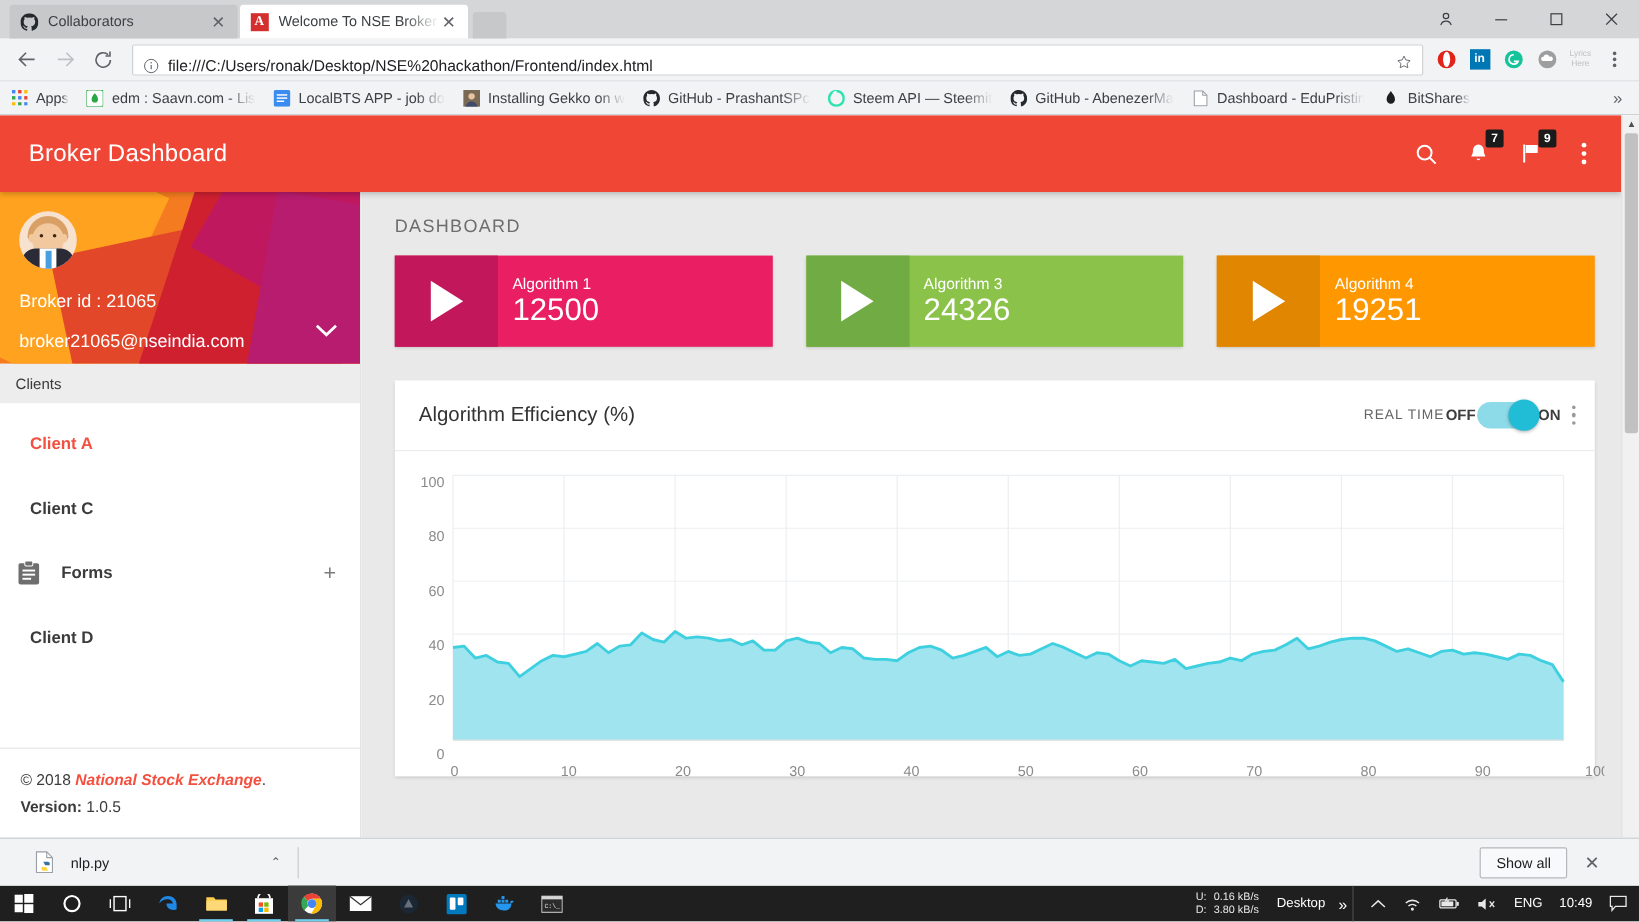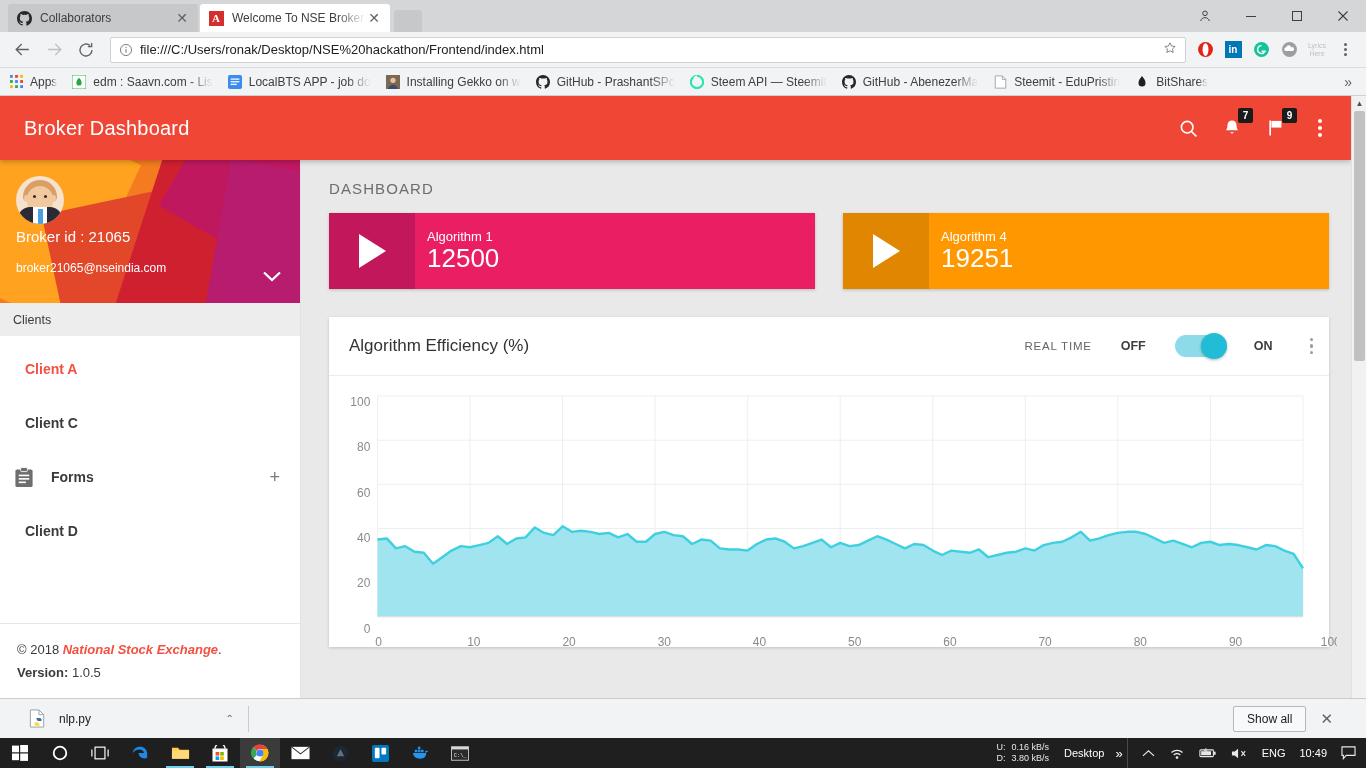--- a/index.html
+++ b/index.html
@@ -49,21 +49,21 @@
     height: 36px; background: #f1f3f4; display: flex; align-items: center;
     padding: 0 8px; border-bottom: 1px solid #dadce0;
   }
   .nav-btn {
     width: 28px; height: 28px; display: flex; align-items: center; justify-content: center;
     color: #5f6368; font-size: 17px; margin-right: 4px;
   }
   .nav-btn.disabled { color: #bdc1c6; }
   .omnibox {
     flex: 1; height: 26px; background: #ffffff; border: 1px solid #cfd2d4;
-    border-radius: 2px; display: flex; align-items: center; padding: 0 8px;
+    border-radius: 2px; display: flex; align-items: flex-end; padding: 0 8px;
     margin: 0 6px; font-size: 13px; color: #202124;
   }
   .omni-info { margin-right: 7px; color: #5f6368; font-size: 12px; display:flex; }
   .omni-url { flex: 1; white-space: nowrap; overflow: hidden; }
   .omni-star { color: #5f6368; font-size: 14px; }
   .ext-icons { display: flex; align-items: center; gap: 2px; }
   .ext { width: 26px; height: 26px; display: flex; align-items: center; justify-content: center; position: relative;}
 
   .bookmarks {
     height: 28px; background: #f1f3f4; display: flex; align-items: center;
@@ -126,23 +126,23 @@
   }
   .av-hair { position:absolute; left:7px; top:4px; width:34px; height:21px; border-radius:17px 17px 4px 4px; background:#d9a066;}
   .av-face { position:absolute; left:11px; top:10px; width:26px; height:27px; border-radius:13px 13px 12px 12px; background:#f2c89e;}
   .av-ear-l{position:absolute;left:8px;top:19px;width:5px;height:7px;border-radius:50%;background:#f2c89e;}
   .av-ear-r{position:absolute;right:8px;top:19px;width:5px;height:7px;border-radius:50%;background:#f2c89e;}
   .av-eye-l{position:absolute;left:17px;top:19px;width:3px;height:3px;border-radius:50%;background:#3a2a1a;}
   .av-eye-r{position:absolute;left:28px;top:19px;width:3px;height:3px;border-radius:50%;background:#3a2a1a;}
   .av-body { position:absolute; left:2px; bottom:0; width:44px; height:17px; background:#2b2b38; border-radius: 12px 12px 0 0;}
   .av-shirt{ position:absolute; left:17px; bottom:0; width:14px; height:17px; background:#fff;}
   .av-tie  { position:absolute; left:21.5px; bottom:0; width:5px; height:15px; background:#4a9fe0;}
-  .prof-info { position: absolute; left: 16px; bottom: 28px; z-index: 3; }
+  .prof-info { position: absolute; left: 16px; bottom: 10px; z-index: 3; }
   .prof-id { color: #fff; font-size: 15px; font-weight: 500; margin-bottom: 3px; }
-  .prof-mail { color: #fff; font-size: 12px; margin-top: 16px; }
+  .prof-mail { color: #fff; font-size: 15px; margin-top: 16px; }
   .prof-caret { position: absolute; right: 18px; bottom: 16px; z-index: 3; color: #fff; }
 
   .clients-hdr {
     height: 33px; background: #ededed; display: flex; align-items: center;
     padding-left: 13px; font-size: 12.5px; color: #3a3a3a;
   }
   .nav-list { padding-top: 6px; }
   .nav-item {
     height: 54px; display: flex; align-items: center; padding-left: 25px;
     font-size: 14px; font-weight: 700; color: #3b3b3b;
@@ -175,21 +175,21 @@
 
   .chart-card {
     background: #fff; margin-top: 28px; height: 330px;
     box-shadow: 0 1px 3px rgba(0,0,0,0.17); display: flex; flex-direction: column;
   }
   .chart-head {
     height: 62px; display: flex; align-items: center; padding: 0 16px 0 20px;
     border-bottom: 1px solid #ececec;
   }
   .chart-title { font-size: 17px; color: #333; }
-  .rt-wrap { margin-left: auto; display: flex; align-items: center; gap: 29px; }
+  .rt-wrap { margin-left: auto; display: flex; align-items: center; gap: 1px; }
   .rt-label { font-size: 11.5px; color: #656565; letter-spacing: .8px; }
   .rt-off, .rt-on { font-size: 12.5px; font-weight: 700; color: #3d3d3d; }
   .switch { width: 50px; height: 22px; border-radius: 11px; background: #8ddbe8; position: relative; }
   .knob { position: absolute; right: -2px; top: -2px; width: 26px; height: 26px; border-radius: 50%; background: #21bcd6; box-shadow: 0 1px 3px rgba(0,0,0,.3);}
   .chart-kebab { display: flex; flex-direction: column; gap: 3px; align-items: center; margin-left: 8px;}
   .chart-kebab i { width: 3.5px; height: 3.5px; border-radius: 50%; background: #9a9a9a; display: block;}
   .chart-area { flex: 1; position: relative; padding: 14px 20px 4px 8px; }
   .chart-svg { width: 100%; height: 100%; display: block; }
 
   
@@ -418,21 +418,21 @@
       </span>
       <span class="bm-lbl">GitHub - AbenezerMa</span>
     </div>
     <div class="bm">
       <span class="bm-ico">
         <svg width="13" height="14" viewBox="0 0 14 16">
             <path d="M1 1h8l4 4v10H1z" fill="#fff" stroke="#9aa0a6"></path>
             <path d="M9 1v4h4" fill="none" stroke="#9aa0a6"></path>
           </svg>
       </span>
-      <span class="bm-lbl">Steemit - EduPristin</span>
+      <span class="bm-lbl">Dashboard - EduPristin</span>
     </div>
     <div class="bm" style="max-width:110px;">
       <span class="bm-ico">
         <svg width="14" height="14" viewBox="0 0 16 16">
             <path d="M8 1c2 3 4 4.5 4 8a4 4 0 01-8 0c0-3.5 2-5 4-8z" fill="#1f1f1f"></path>
           </svg>
       </span>
       <span class="bm-lbl">BitShares</span>
     </div>
     <span class="bm-overflow">»</span>
@@ -549,20 +549,29 @@
           <div class="section-title">DASHBOARD</div>
 
           <div class="cards">
             <div class="card" style="background:#e91e63;">
               <div class="card-ico" style="background:#c2185b;">
                   <div class="play"></div>
                 </div>
               <div class="card-body">
                 <div class="card-label">Algorithm 1</div>
                 <div class="card-value">12500</div>
+              </div>
+            </div>
+            <div class="card" style="background:#8bc34a;">
+              <div class="card-ico" style="background:#71ab43;">
+                  <div class="play"></div>
+                </div>
+              <div class="card-body">
+                <div class="card-label">Algorithm 3</div>
+                <div class="card-value">24326</div>
               </div>
             </div>
             <div class="card" style="background:#ff9800;">
               <div class="card-ico" style="background:#e08600;">
                   <div class="play"></div>
                 </div>
               <div class="card-body">
                 <div class="card-label">Algorithm 4</div>
                 <div class="card-value">19251</div>
               </div>

